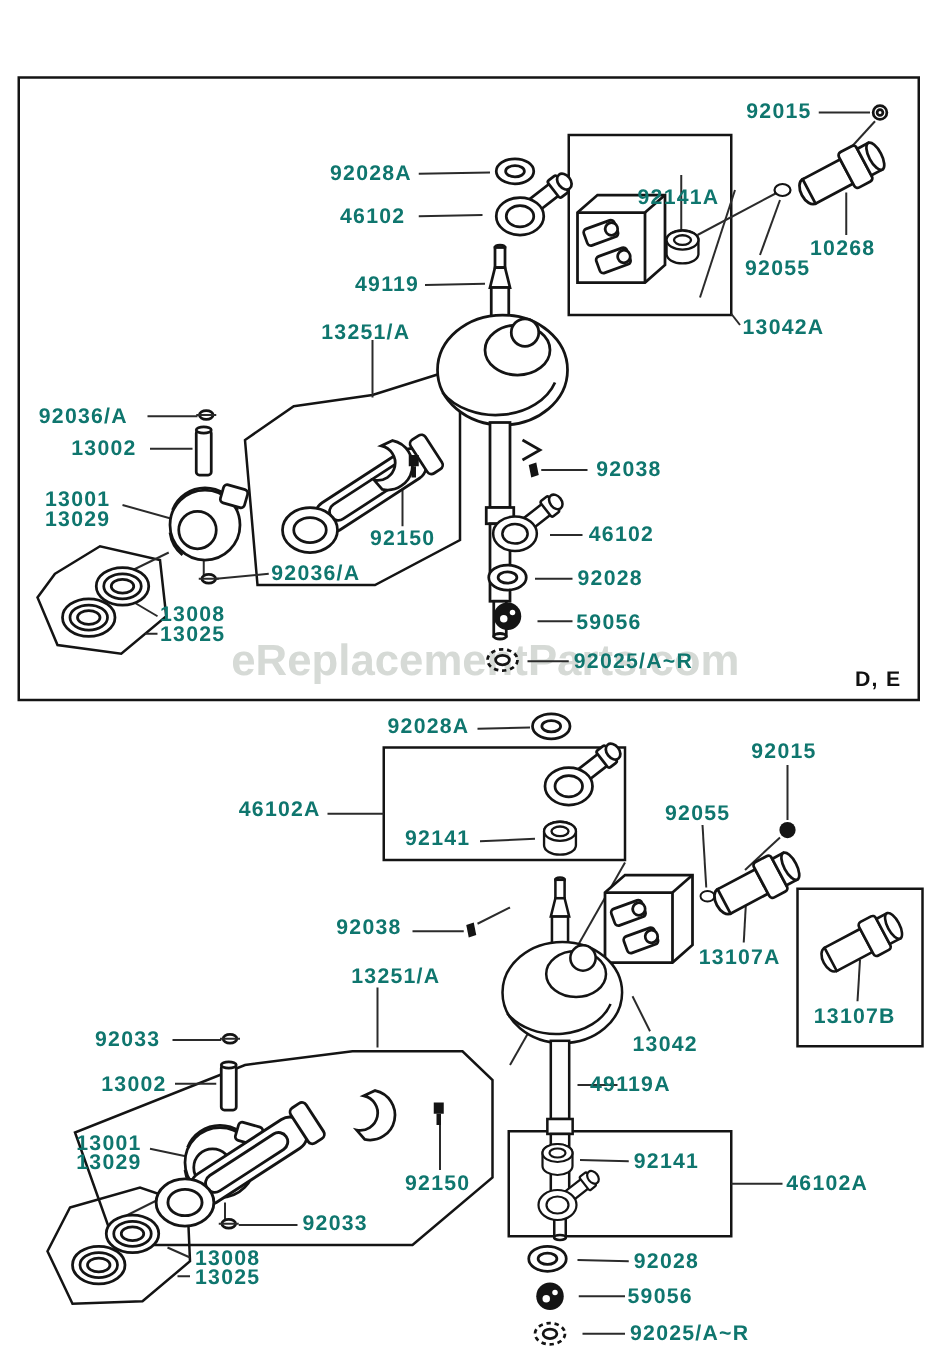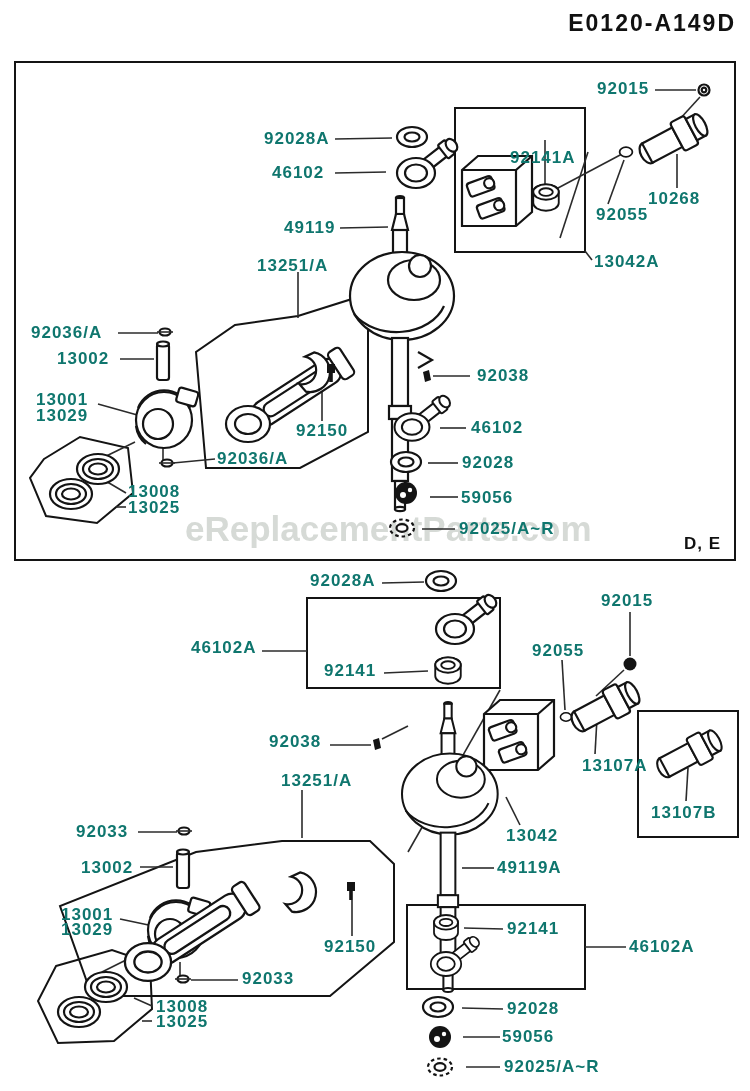--- a/index.html
+++ b/index.html
@@ -30,21 +30,20 @@
   .nf{fill:none;stroke:#141414;stroke-width:2.2;}
   .df{fill:#141414;stroke:none;}
   .ln{stroke:#2b2b2b;stroke-width:1.6;fill:none;}
   .bx{fill:none;stroke:#141414;stroke-width:2;}
 </style>
 </head>
 <body>
 
 <div id="stage">
 
-  <div id="title">E0120-A149D</div>
   <div id="watermark">eReplacementParts.com</div>
   <div id="corner-note">D, E</div>
 
   <svg class="art" width="750" height="1091" viewBox="0 0 750 1091">
     <defs>
       <g id="washer">
           <ellipse rx="15" ry="10" class="wf"></ellipse>
           <ellipse rx="7.5" ry="4.5" class="wf"></ellipse>
         </g>
       <g id="oring">
@@ -309,26 +308,26 @@
       <div class="plabel" style="left: 477px; top: 367px;">92038</div>
       <div class="plabel" style="left: 471px; top: 419px;">46102</div>
       <div class="plabel" style="left: 462px; top: 454px;">92028</div>
       <div class="plabel" style="left: 461px; top: 489px;">59056</div>
       <div class="plabel" style="left: 459px; top: 520px;">92025/A~R</div>
       <div class="plabel" style="left: 310px; top: 572px;">92028A</div>
       <div class="plabel" style="left: 191px; top: 639px;">46102A</div>
       <div class="plabel" style="left: 324px; top: 662px;">92141</div>
       <div class="plabel" style="left: 601px; top: 592px;">92015</div>
       <div class="plabel" style="left: 532px; top: 642px;">92055</div>
-      <div class="plabel" style="left: 582px; top: 757px;">13107A</div>
+      <div class="plabel" style="left: 559px; top: 757px;">13107A</div>
       <div class="plabel" style="left: 651px; top: 804px;">13107B</div>
       <div class="plabel" style="left: 269px; top: 733px;">92038</div>
       <div class="plabel" style="left: 281px; top: 772px;">13251/A</div>
       <div class="plabel" style="left: 506px; top: 827px; text-align: center;">13042</div>
-      <div class="plabel" style="left: 497px; top: 859px;">49119A</div>
+      <div class="plabel" style="left: 472px; top: 859px;">49119A</div>
       <div class="plabel" style="left: 76px; top: 823px;">92033</div>
       <div class="plabel" style="left: 81px; top: 859px;">13002</div>
       <div class="plabel" style="left: 61px; top: 906px;">13001</div>
       <div class="plabel" style="left: 61px; top: 921px;">13029</div>
       <div class="plabel" style="left: 324px; top: 938px;">92150</div>
       <div class="plabel" style="left: 242px; top: 970px;">92033</div>
       <div class="plabel" style="left: 156px; top: 998px;">13008</div>
       <div class="plabel" style="left: 156px; top: 1013px;">13025</div>
       <div class="plabel" style="left: 507px; top: 920px;">92141</div>
       <div class="plabel" style="left: 629px; top: 938px;">46102A</div>

